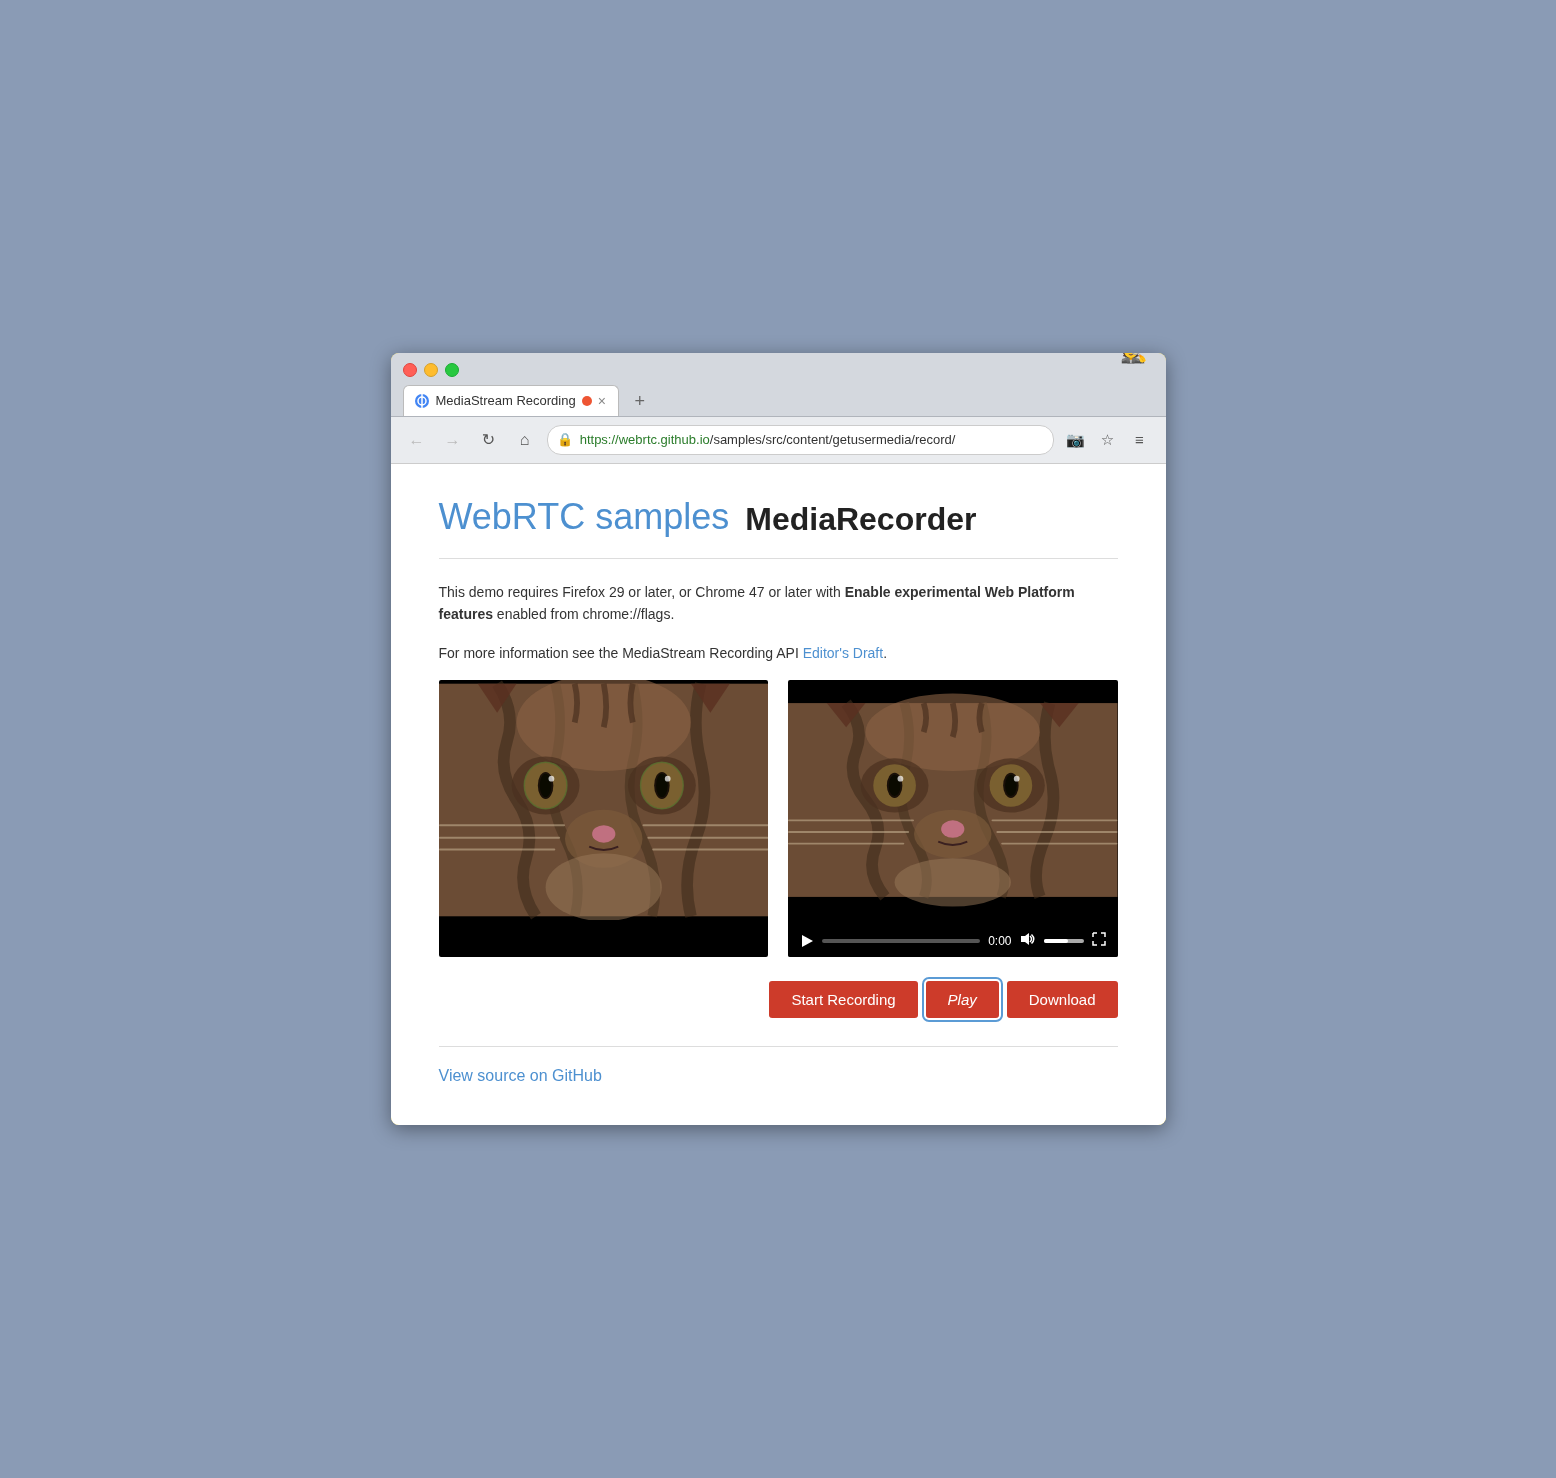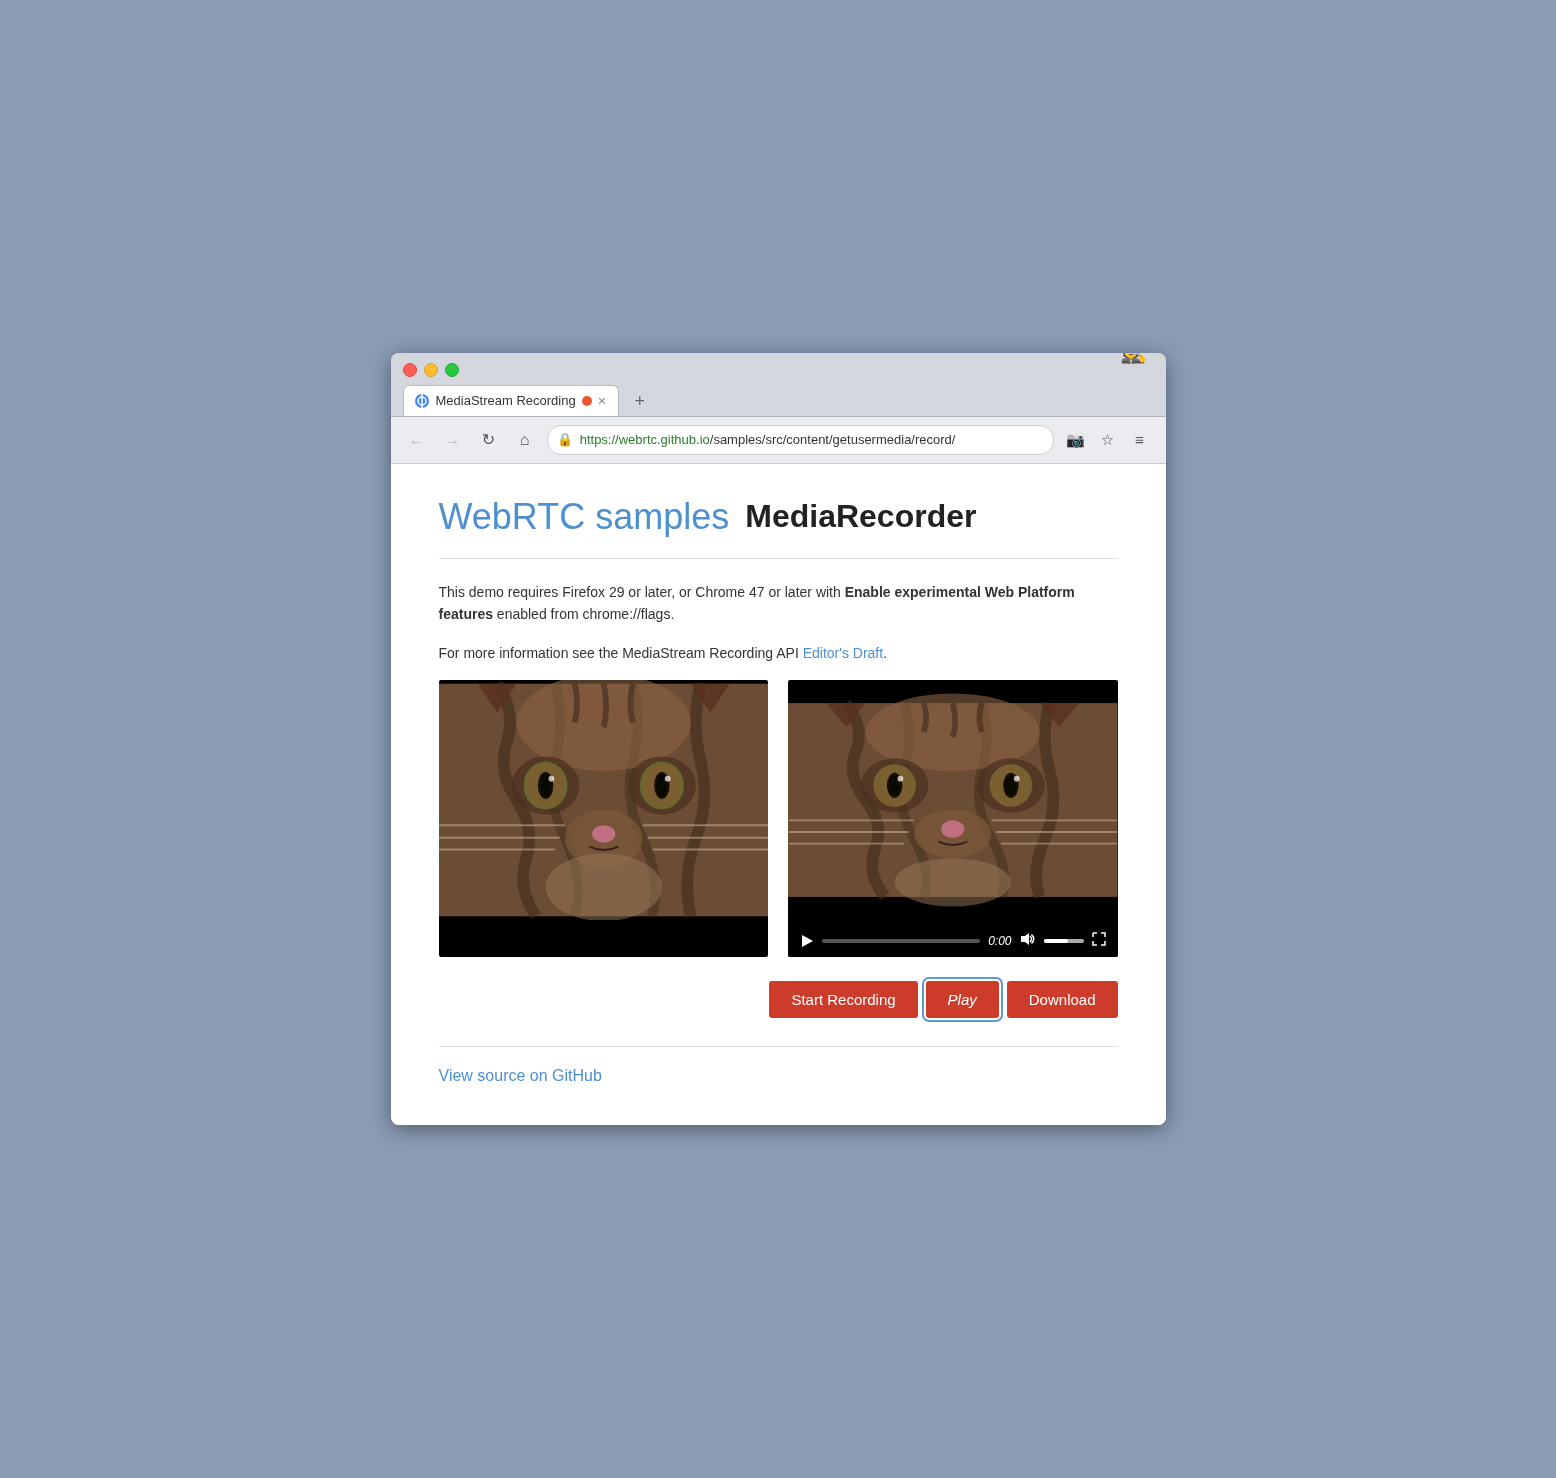--- a/index.html
+++ b/index.html
@@ -191,21 +191,21 @@
     }
 
     
     .page-content {
       padding: 32px 48px 40px 48px;
       background: #fff;
     }
 
     .page-header {
       display: flex;
-      align-items: center;
+      align-items: flex-end;
       gap: 16px;
       margin-bottom: 20px;
     }
 
     .webrtc-title {
       font-size: 36px;
       color: #4d90d0;
       font-weight: 300;
     }
 
@@ -242,21 +242,20 @@
       gap: 20px;
       margin-bottom: 24px;
     }
 
     .video-box {
       flex: 1;
       background: #000;
       border-radius: 2px;
       overflow: hidden;
       position: relative;
-      font-style: italic;
     }
 
     .video-controls {
       background: rgba(0,0,0,0.7);
       padding: 8px 12px;
       display: flex;
       align-items: center;
       gap: 8px;
     }
 

